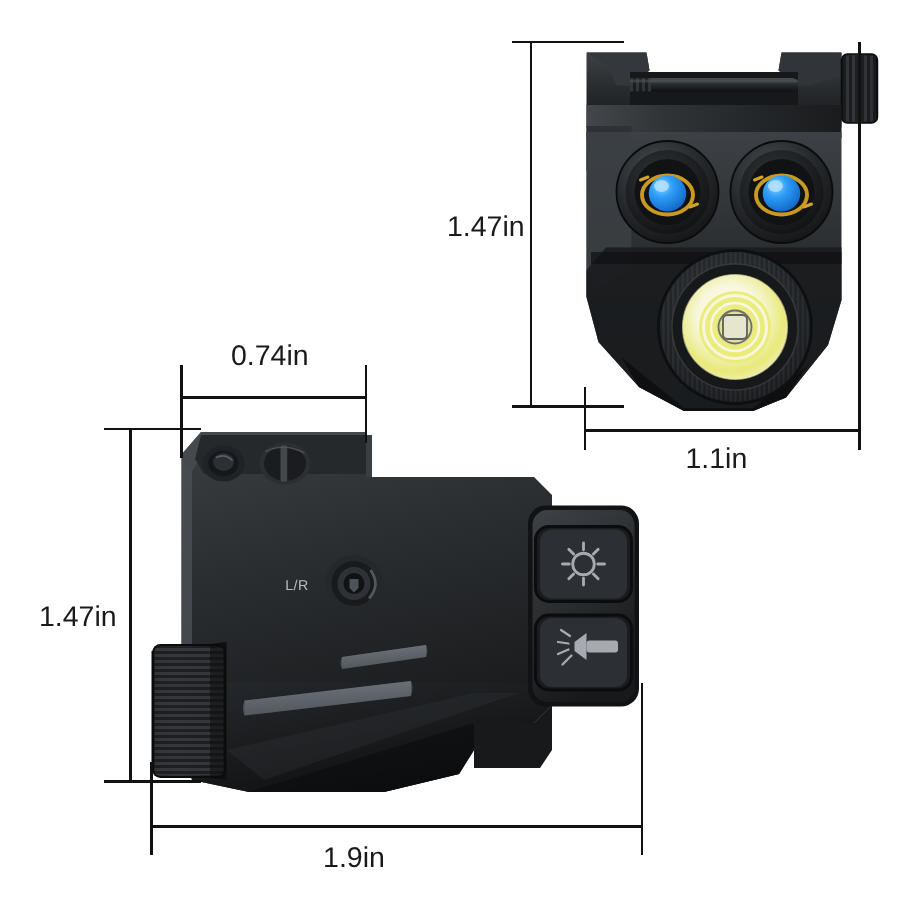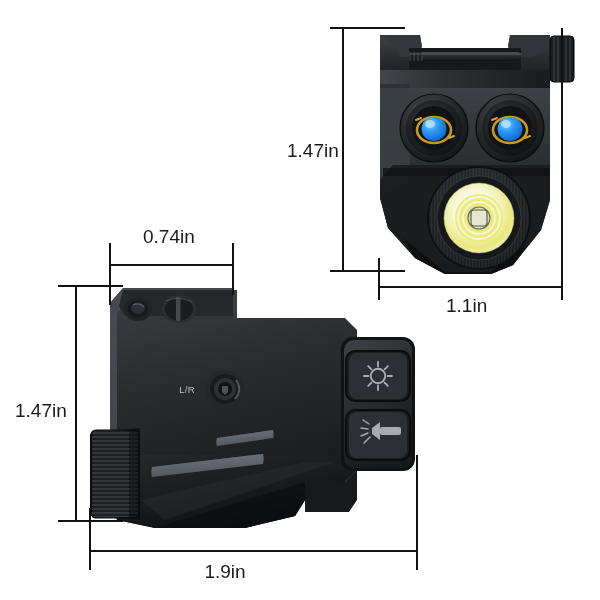--- a/index.html
+++ b/index.html
@@ -9,21 +9,21 @@
   }
   body {
     width: 600px;
     height: 600px;
     font-family: "Liberation Sans", sans-serif;
     overflow: hidden;
     position: relative;
   }
   #stage {
     position: absolute;
-    left: 5px; top: 0;
+    left: 16px; top: 0;
     width: 494px;
     height: 600px;
     text-align: right;
   }
   svg.diagram {
     display: block;
     width: 600px;
     height: 600px;
   }
   .dim-text {

